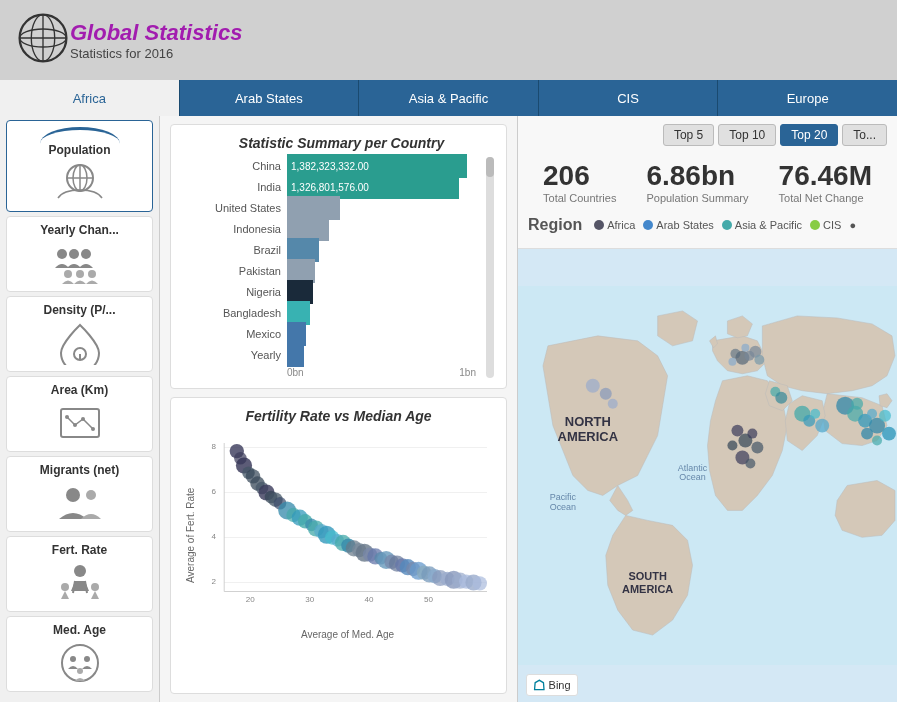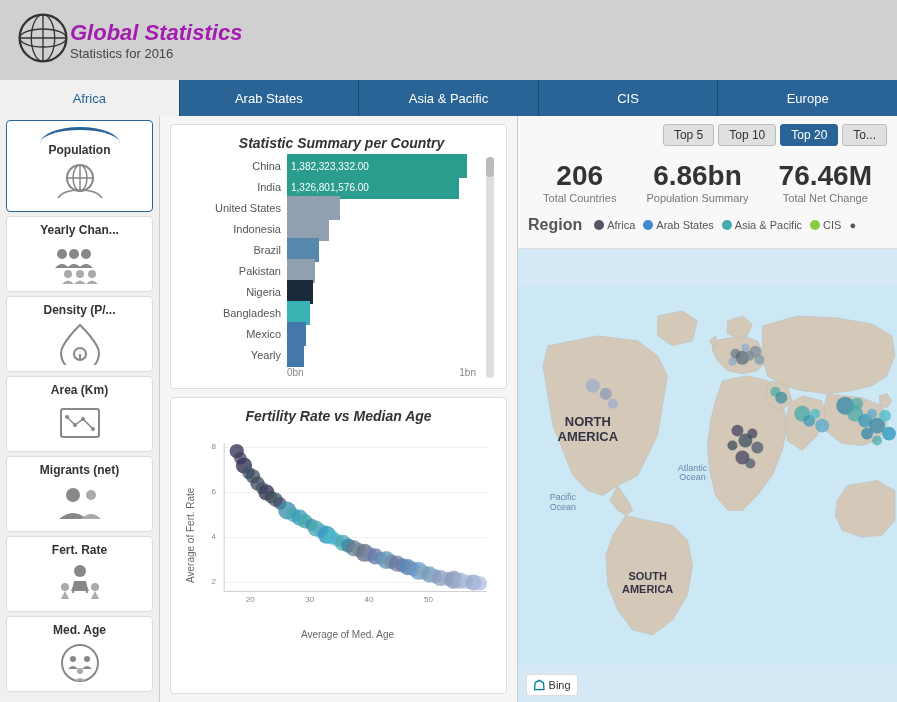--- a/index.html
+++ b/index.html
@@ -55,21 +55,21 @@
     .scatter-wrapper { display: flex; height: 210px; }
     .y-axis-label { writing-mode: vertical-rl; transform: rotate(180deg); font-size: 10px; color: #666; display: flex; align-items: center; justify-content: center; width: 16px; flex-shrink: 0; }
 
     
     .right-panel { width: 380px; display: flex; flex-direction: column; border-left: 1px solid #ccc; }
     .right-top { background: #f8f8f8; padding: 8px 10px; border-bottom: 1px solid #ddd; }
     .top-buttons { display: flex; gap: 4px; justify-content: flex-end; margin-bottom: 8px; }
     .top-btn { padding: 3px 10px; font-size: 12px; background: #e0e0e0; border: 1px solid #bbb; border-radius: 3px; cursor: pointer; color: #333; }
     .top-btn.active { background: #2a6496; color: white; border-color: #2a6496; }
     .stats-row { display: flex; justify-content: space-around; padding: 6px 0; }
-    .stat-block { text-align: center; }
+    .stat-block { text-align: left; }
     .stat-value { font-size: 28px; font-weight: 700; color: #333; }
     .stat-label { font-size: 11px; color: #777; }
     .region-legend { display: flex; flex-wrap: wrap; gap: 8px; padding: 6px 0; align-items: center; }
     .legend-label { font-size: 16px; color: #555; font-weight: 600; margin-right: 4px; }
     .legend-item { display: flex; align-items: center; gap: 3px; font-size: 11px; color: #555; }
     .legend-dot { width: 10px; height: 10px; border-radius: 50%; }
 
     .map-container { flex: 1; background: #d4e8f5; position: relative; overflow: hidden; }
     .bing-badge { position: absolute; bottom: 6px; left: 8px; background: white; border: 1px solid #ddd; border-radius: 3px; padding: 2px 6px; font-size: 11px; color: #333; display: flex; align-items: center; gap: 3px; }
     .bing-b { color: #00809d; font-weight: 900; font-size: 14px; }

